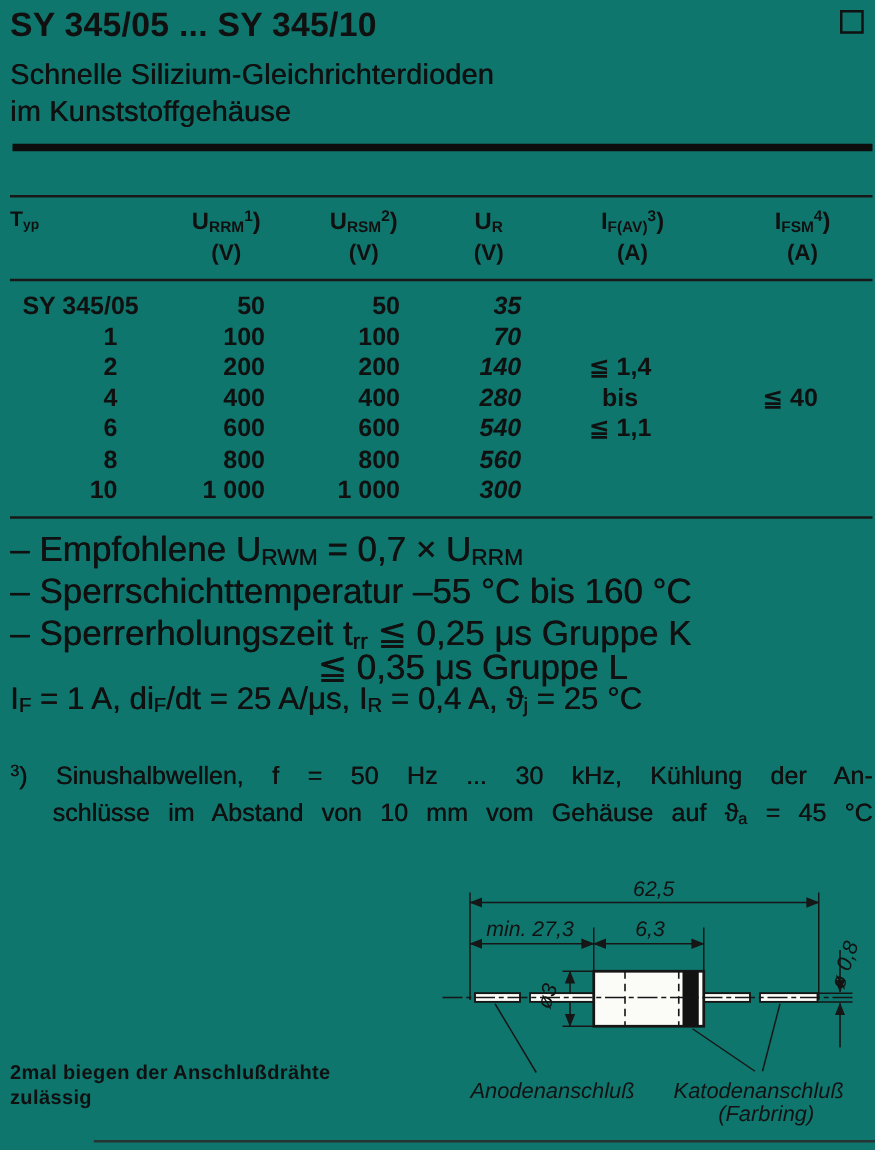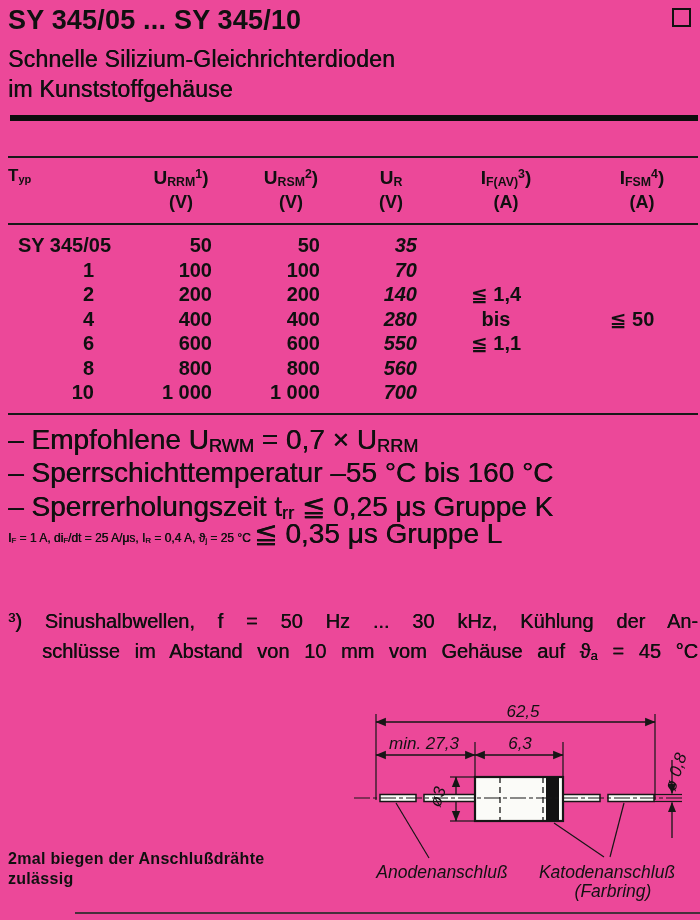--- a/index.html
+++ b/index.html
@@ -1,18 +1,18 @@
 <!DOCTYPE html>
 <html><head>
 <meta charset="utf-8">
 <style>
   html,body{margin:0;padding:0;background:#e8e8e8;}
   .page{
     position:relative; width:700px; height:920px; margin:0 auto;
-    background:#ec4899; color:#101010; overflow:hidden;
+    background:#0f766e; color:#101010; overflow:hidden;
     font-family:"Liberation Sans","DejaVu Sans",sans-serif;
   }
   sub{font-size:0.65em; vertical-align:-0.18em; line-height:0;}
   sup{font-size:0.65em; vertical-align:0.5em; line-height:0;}
 
   
   .title{position:absolute; left:8px; top:5px; font-size:27px; font-weight:bold; letter-spacing:0.2px;}
   .corner-sq{position:absolute; right:9px; top:8px; width:15px; height:15px; border:2.5px solid #111; background:transparent;}
   .sub{position:absolute; left:8px; font-size:23px; font-weight:400; text-shadow:0.45px 0 0 currentColor; letter-spacing:0.2px;}
   .sub1{top:46px;} .sub2{top:76px;}
@@ -35,21 +35,21 @@
   .c-urrm{text-align:right; padding-right:14px;}
   .c-ursm{text-align:right; padding-right:16px;}
   .c-ur{text-align:right; padding-right:9px;font-style:italic;}
   .c-ifav,.c-ifsm{text-align:center;}
 
   
   .note,.cond,.fn{position:absolute; left:8px; width:690px; text-shadow:0.4px 0 0 currentColor;}
   .note{font-size:28px;}
   .n1{top:424px;} .n2{top:457px;} .n3{top:490px;}
   .n4{top:517px; padding-left:246px; width:444px;}
-  .cond{top:531px; font-size:12px;}
+  .cond{top:545px; font-size:25px;}
   .fnrow{position:absolute; left:8px; top:580px; width:690px; display:flex; justify-content:space-between; font-size:20px; text-shadow:0.4px 0 0 currentColor;}
   .fn{font-size:20px;}
   .fn3a{top:610px; text-align:justify; text-align-last:justify;}
   .fn3b{top:640px; padding-left:34px; width:656px; text-align:justify; text-align-last:justify;}
   .fn4{top:671px;}
 
   
   .bend{position:absolute; left:8px; top:849px; font-size:16px; font-weight:bold; line-height:19.5px; letter-spacing:0.3px;}
 
   
@@ -121,43 +121,43 @@
         <div class="c-ur">140</div>
         <div class="c-ifav">≦ 1,4</div>
         <div class="c-ifsm"></div>
       </div>
       <div class="trow">
         <div class="c-typ">4</div>
         <div class="c-urrm">400</div>
         <div class="c-ursm">400</div>
         <div class="c-ur">280</div>
         <div class="c-ifav">bis</div>
-        <div class="c-ifsm">≦ 50</div>
+        <div class="c-ifsm">≦ 40</div>
       </div>
       <div class="trow">
         <div class="c-typ">6</div>
         <div class="c-urrm">600</div>
         <div class="c-ursm">600</div>
-        <div class="c-ur">550</div>
+        <div class="c-ur">540</div>
         <div class="c-ifav">≦ 1,1</div>
         <div class="c-ifsm"></div>
       </div>
       <div class="trow">
         <div class="c-typ">8</div>
         <div class="c-urrm">800</div>
         <div class="c-ursm">800</div>
         <div class="c-ur">560</div>
         <div class="c-ifav"></div>
         <div class="c-ifsm"></div>
       </div>
       <div class="trow">
         <div class="c-typ">10</div>
         <div class="c-urrm">1 000</div>
         <div class="c-ursm">1 000</div>
-        <div class="c-ur">700</div>
+        <div class="c-ur">300</div>
         <div class="c-ifav"></div>
         <div class="c-ifsm"></div>
       </div>
     </div>
     <div class="hrule"></div>
   </div>
 
   <div class="note n1">–  Empfohlene U<sub>RWM</sub> = 0,7 × U<sub>RRM</sub></div>
   <div class="note n2">–  Sperrschichttemperatur –55 °C bis 160 °C</div>
   <div class="note n3">–  Sperrerholungszeit t<sub>rr</sub> ≦ 0,25 μs Gruppe K</div>

